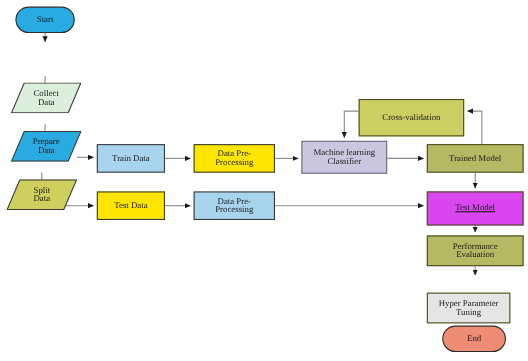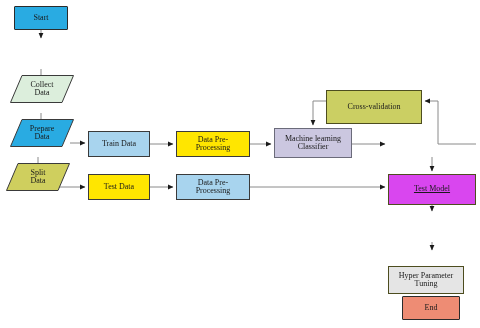--- a/index.html
+++ b/index.html
@@ -25,21 +25,21 @@
     color: #1a1a1a;
     line-height: 1.05;
     font-size: 8px;
     white-space: pre-line;
   }
   .rect {
     border: 1px solid #3a3a3a;
   }
   .term {
     border: 1px solid #2b2b2b;
-    border-radius: 1px;
+    border-radius: 12px;
   }
   .para-wrap {
     position: absolute;
     box-sizing: border-box;
     margin-top: 34px;
   }
   .para-wrap svg {
     position: absolute;
     left: 0;
     top: 0;
@@ -134,22 +134,25 @@
 Processing</span></div>
 
   <div class="node rect" style="left: 176px; top: 174px; width: 74px; height: 26px; background: rgb(168, 212, 238); border-color: rgb(58, 58, 58);"><span>Data Pre-
 Processing</span></div>
 
   <div class="node rect" style="left: 274px; top: 128px; width: 78px; height: 30px; background: rgb(203, 199, 224); border-color: rgb(107, 107, 122);"><span>Machine learning
 Classifier</span></div>
 
   <div class="node rect" style="left: 326px; top: 90px; width: 96px; height: 34px; background: rgb(203, 207, 99); border-color: rgb(77, 77, 31);"><span>Cross-validation</span></div>
 
+  <div class="node rect" style="left: 388px; top: 131px; width: 88px; height: 26px; background: rgb(181, 185, 100); border-color: rgb(77, 77, 31);"><span>Trained Model</span></div>
 
   <div class="node rect" style="left: 388px; top: 174px; width: 88px; height: 31px; background: #d946ef; border-color: rgb(77, 77, 31); text-decoration: underline;"><span>Test Model</span></div>
 
+  <div class="node rect" style="left: 388px; top: 214px; width: 88px; height: 28px; background: rgb(181, 185, 100); border-color: rgb(77, 77, 31);"><span>Performance
+Evaluation</span></div>
 
   <div class="node rect" style="left: 388px; top: 266px; width: 76px; height: 28px; background: #e5e5e5; border-color: rgb(77, 77, 31);"><span>Hyper Parameter
 Tuning</span></div>
 
   <div class="node term" style="left: 402px; top: 296px; width: 58px; height: 24px; background: rgb(238, 140, 116); border-color: rgb(43, 43, 43);"><span>End</span></div>
 
 </div>
 
 </body></html>

